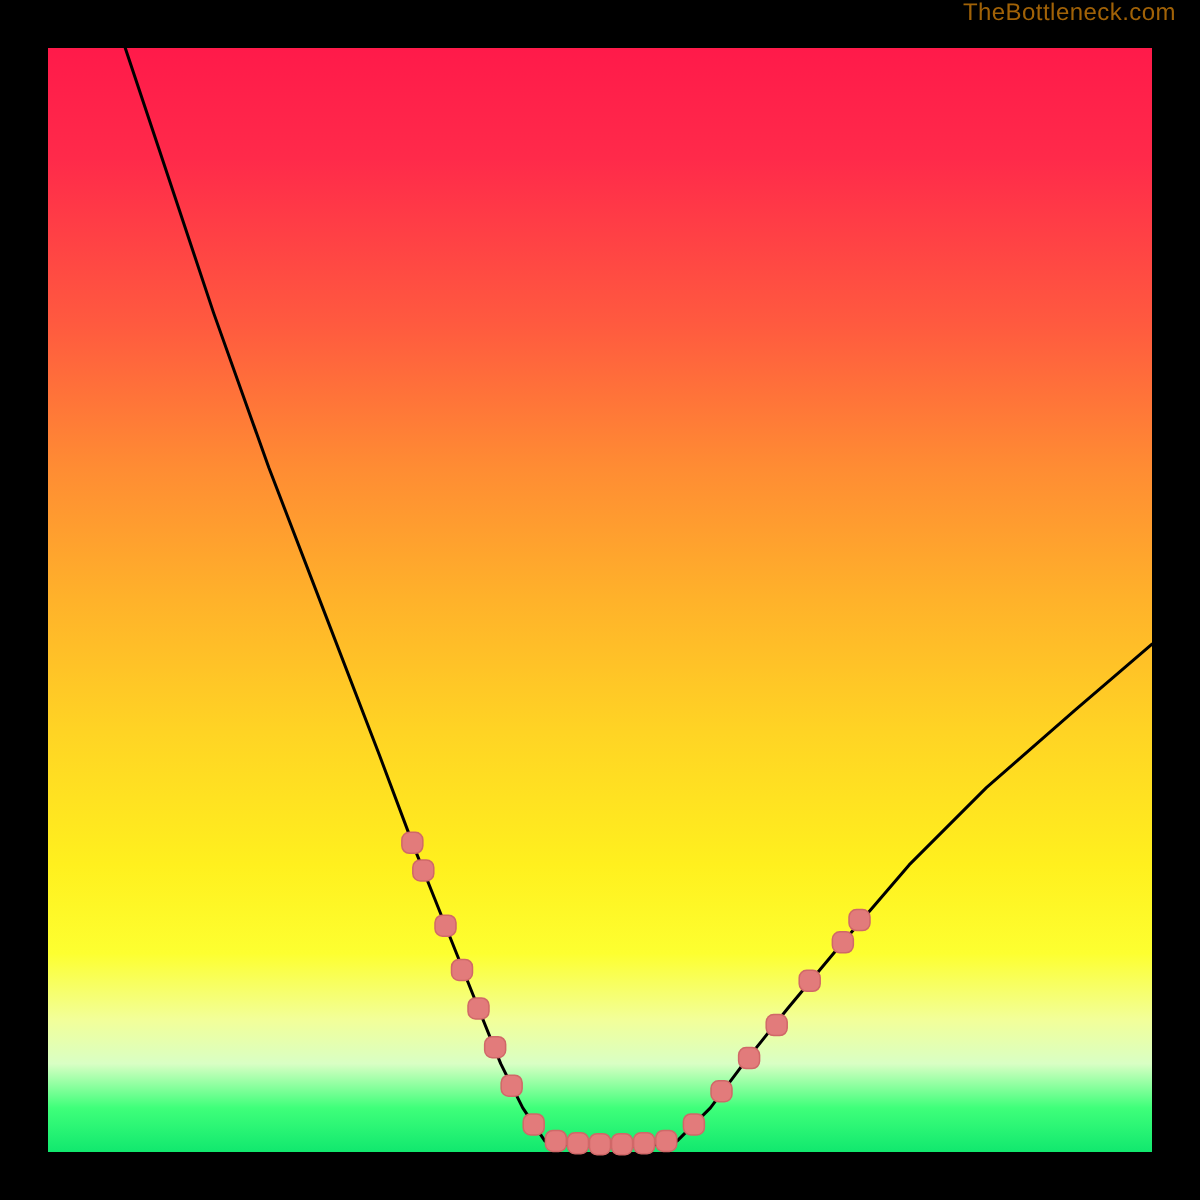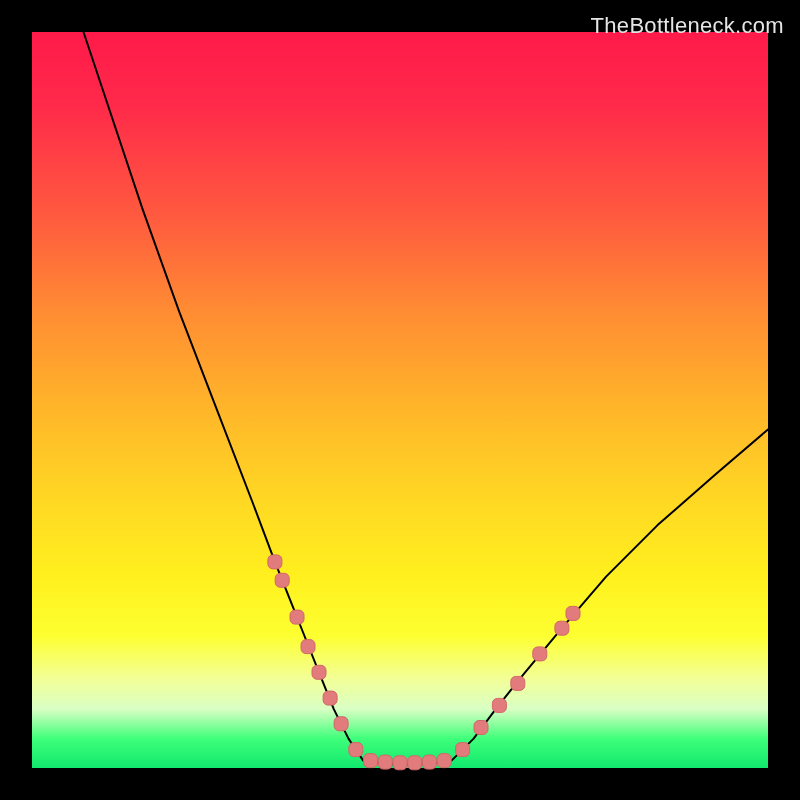--- a/index.html
+++ b/index.html
@@ -33,24 +33,24 @@
       #fff01e 74%,
       #fdff30 82%,
       #f2ff99 88%,
       #d9ffc4 92%,
       #3fff7a 96%,
       #11e86e 100%
     );
   }
   .watermark {
     position: absolute;
-    top: 13px;
+    top: 0;
     right: 16px;
-    color: #e5e5e5;
-    font-size: 22px;
+    color: #a16207;
+    font-size: 16px;
     font-weight: 400;
     letter-spacing: 0.3px;
     z-index: 10;
   }
   svg.overlay {
     position: absolute;
     left: 0;
     top: 0;
     width: 736px;
     height: 736px;

